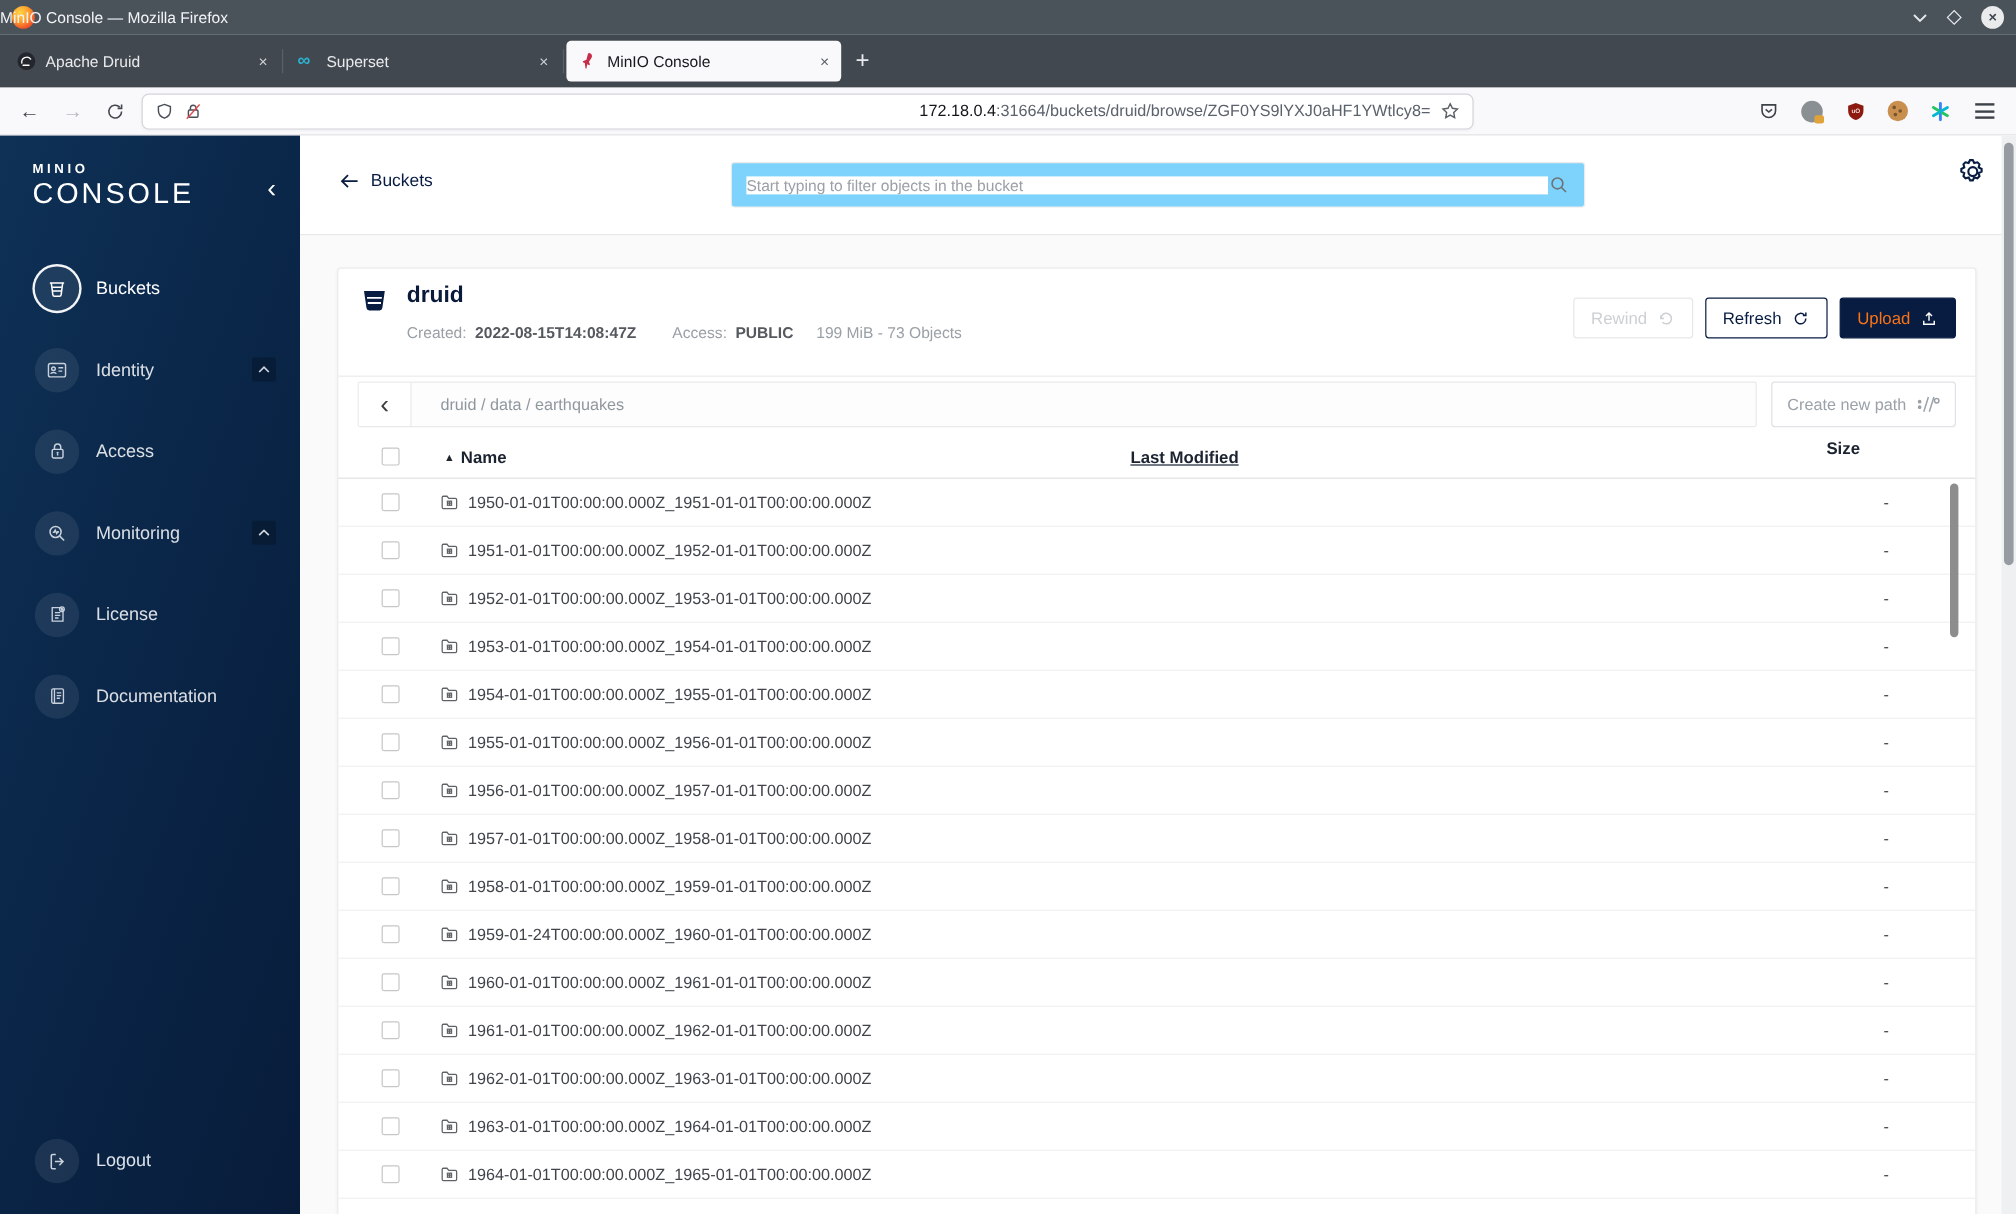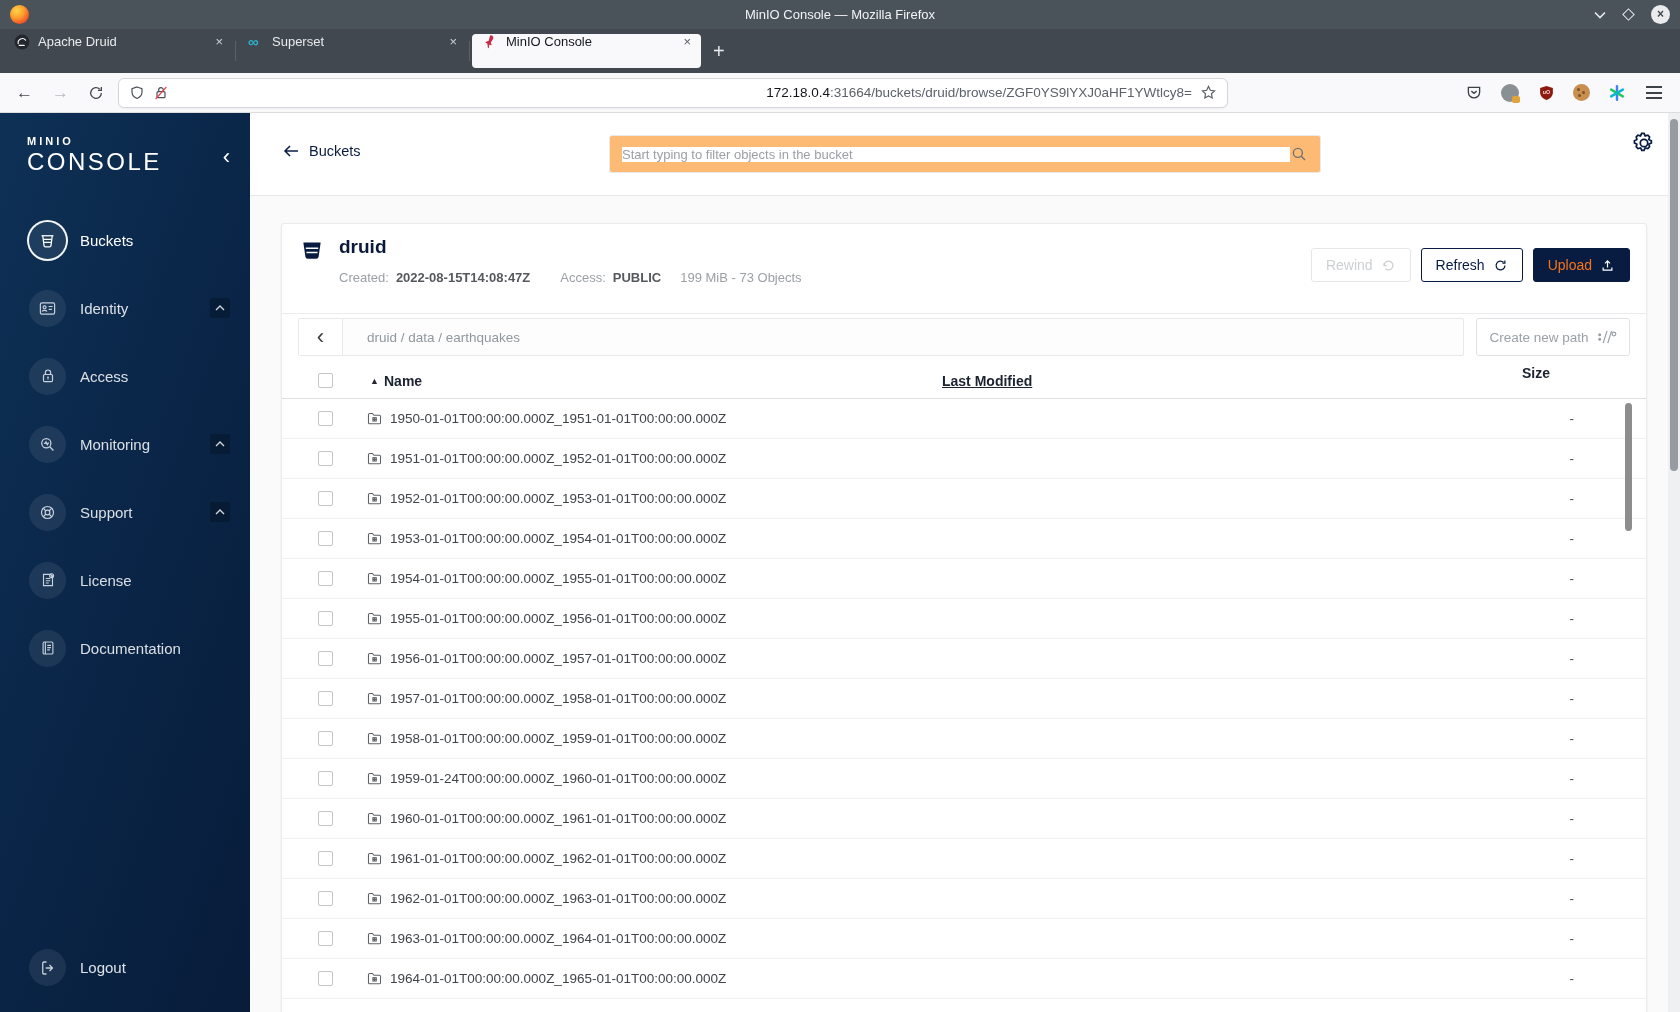--- a/index.html
+++ b/index.html
@@ -4,28 +4,28 @@
 <style>
   * { box-sizing: border-box; margin: 0; padding: 0; }
   html,body { width:1680px; height:1012px; overflow:hidden; }
   body { font-family:"Liberation Sans", sans-serif; background:#fafafa; position:relative; }
   svg { display:block; }
 
   
   .titlebar { height:29px; background:#4a525a; display:flex; align-items:center; position:relative; padding:0 10px; }
   .ff-logo { width:19px; height:19px; border-radius:50%;
     background:radial-gradient(circle at 35% 30%, #ffd54a 0%, #ff9e2c 40%, #f0562a 72%, #cf3a1e 100%); }
-  .win-title { position:absolute; left:0; right:0; text-align:center; color:#f2f4f6; font-size:13px; }
+  .win-title { position:absolute; left:0; right:0; text-align:left; color:#f2f4f6; font-size:13px; }
   .win-ctrls { margin-left:auto; display:flex; align-items:center; gap:18px; z-index:2; }
   .diamond { width:9px; height:9px; border:1.4px solid #e7e9eb; transform:rotate(45deg); }
   .close-btn { width:19px; height:19px; border-radius:50%; background:#e9ebed; color:#3f464d;
     font-size:12px; line-height:18px; text-align:center; font-weight:bold; }
 
   .tabbar { height:44px; background:#42484f; display:flex; align-items:center; padding:0 4px; }
-  .tab { width:229px; height:34px; display:flex; align-items:flex-start; gap:8px; padding:0 10px;
+  .tab { width:229px; height:34px; display:flex; align-items:center; gap:8px; padding:0 10px;
     color:#e8eaed; font-size:13px; border-radius:4px; position:relative; }
   .tab .tclose { margin-left:auto; color:#cfd2d6; font-size:13px; }
   .tab.active { background:#f9f9fb; color:#16181d; }
   .tab.active .tclose { color:#5a5f66; }
   .tab-sep { width:1px; height:20px; background:#5a6169; margin:0 2px; }
   .newtab { color:#e8eaed; font-size:20px; margin-left:12px; font-weight:300; }
   .fav { width:16px; height:16px; flex:0 0 16px; }
   .fav-superset { color:#2bb1d0; font-weight:bold; font-size:15px; line-height:16px; }
 
   .toolbar { height:40px; background:#f9f9fb; border-bottom:1px solid #dcdce1; display:flex; align-items:center; }
@@ -62,21 +62,21 @@
   .mitem .lbl { color:rgba(255,255,255,.85); }
   .mitem.active .lbl { color:#fff; }
   .chev { margin-left:auto; width:20px; height:20px; border-radius:2px; background:rgba(0,0,0,.22);
     display:flex; align-items:center; justify-content:center; }
   .logout { position:absolute; bottom:26px; left:29px; display:flex; align-items:center; font-size:15px; }
 
   .content { flex:1; position:relative; background:#fafafa; overflow:hidden; }
   .chead { height:83px; background:#fff; border-bottom:1px solid #e8e8e8; position:relative; }
   .backlink { position:absolute; left:33px; top:30px; color:#081C42; font-size:14.5px;
     display:flex; align-items:center; gap:10px; }
-  .searchbox { position:absolute; left:359px; top:22px; width:712px; height:38px; background:#fdba74;
+  .searchbox { position:absolute; left:359px; top:22px; width:712px; height:38px; background:#7dd3fc;
     border:1px solid #eaeaea; border-radius:3px; display:flex; align-items:center; padding:0 12px;justify-content:flex-end; }
   .searchbox input { border:none; outline:none; flex:1; font-size:13px; color:#333;
     font-family:"Liberation Sans", sans-serif; }
   .searchbox input::placeholder { color:#9ba0a6; }
   .gearbtn { position:absolute; right:22px; top:16px; color:#081C42; }
 
   .card { position:absolute; left:31px; top:110px; width:1366px; height:812px; background:#fff;
     border:1px solid #ebebeb; border-radius:3px; box-shadow:0 1px 3px rgba(0,0,0,.05); }
   .bkt-ico { position:absolute; left:17px; top:13px; }
   .bkt-name { position:absolute; left:57px; top:12px; font-size:19px; font-weight:bold; color:#0a1a3a; }
@@ -292,35 +292,20 @@
         </span>
         <span class="lbl">Monitoring</span>
         <span class="chev">
             <svg width="10" height="6" viewBox="0 0 10 6">
               <path d="M1 5l4-4 4 4" stroke="#cfd6dd" stroke-width="1.4" fill="none"></path>
             </svg>
           </span>
       </div>
       <div class="mitem">
         <span class="mico">
-          <svg width="19" height="19" viewBox="0 0 24 24" fill="none" stroke="currentColor" stroke-width="1.5">
-              <circle cx="12" cy="12" r="7.6"></circle>
-              <circle cx="12" cy="12" r="3"></circle>
-              <path d="M6.8 6.8l3 3M17.2 6.8l-3 3M6.8 17.2l3-3M17.2 17.2l-3-3"></path>
-            </svg>
-        </span>
-        <span class="lbl">Support</span>
-        <span class="chev">
-            <svg width="10" height="6" viewBox="0 0 10 6">
-              <path d="M1 5l4-4 4 4" stroke="#cfd6dd" stroke-width="1.4" fill="none"></path>
-            </svg>
-          </span>
-      </div>
-      <div class="mitem">
-        <span class="mico">
           <svg width="18" height="18" viewBox="0 0 24 24" fill="none" stroke="currentColor" stroke-width="1.5">
               <path d="M6 4.5h9.5l2.5 2.5v12.5H6z"></path>
               <path d="M9 10h6M9 13h6M9 16h4"></path>
               <circle cx="16.8" cy="6.2" r="2.6"></circle>
               <path d="M15.8 6.2l.8.8 1.3-1.5"></path>
             </svg>
         </span>
         <span class="lbl">License</span>
       </div>
       <div class="mitem">

